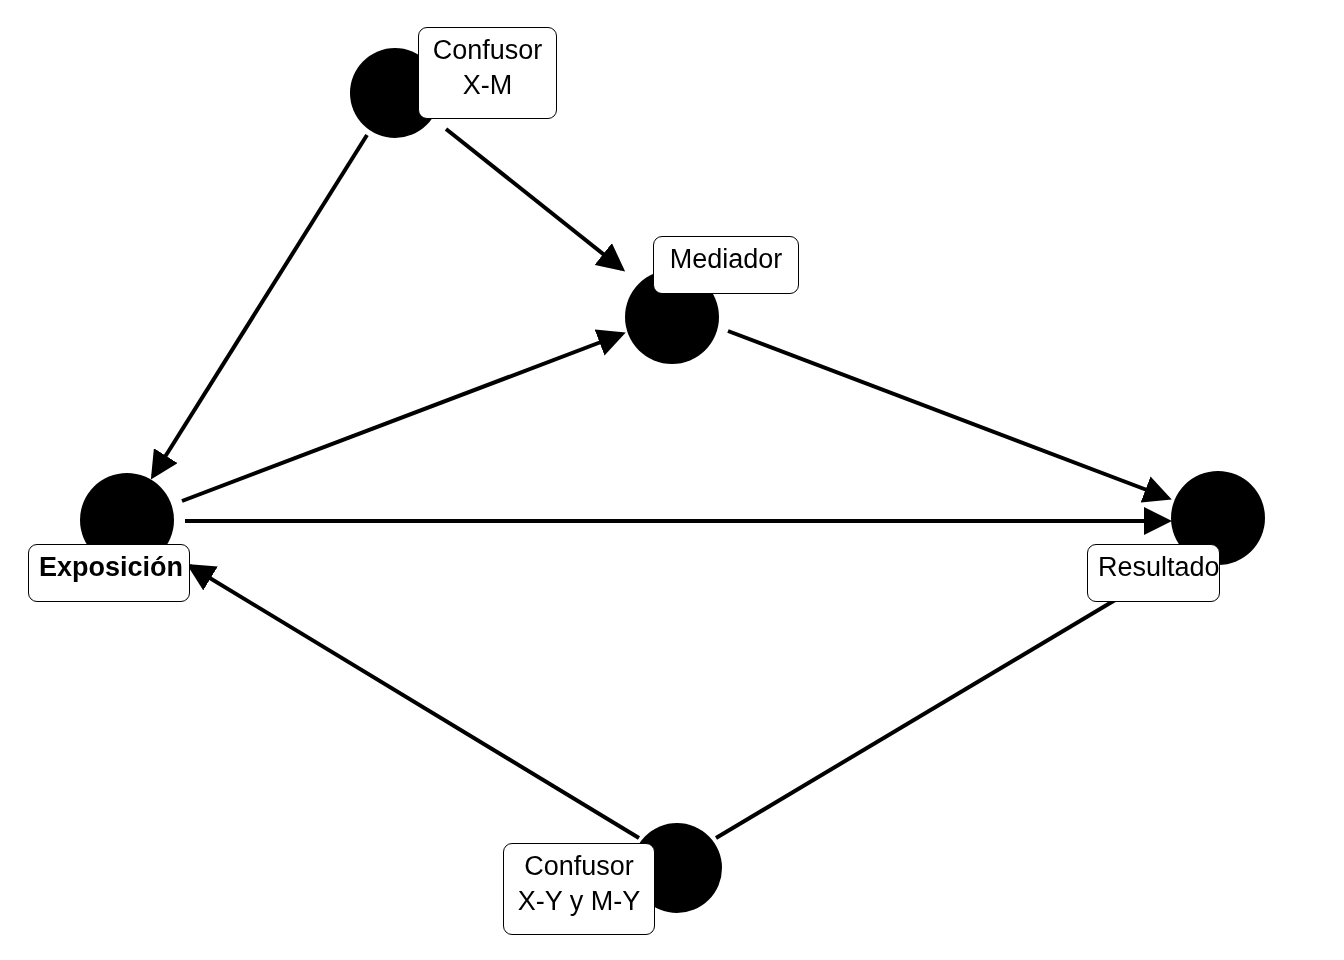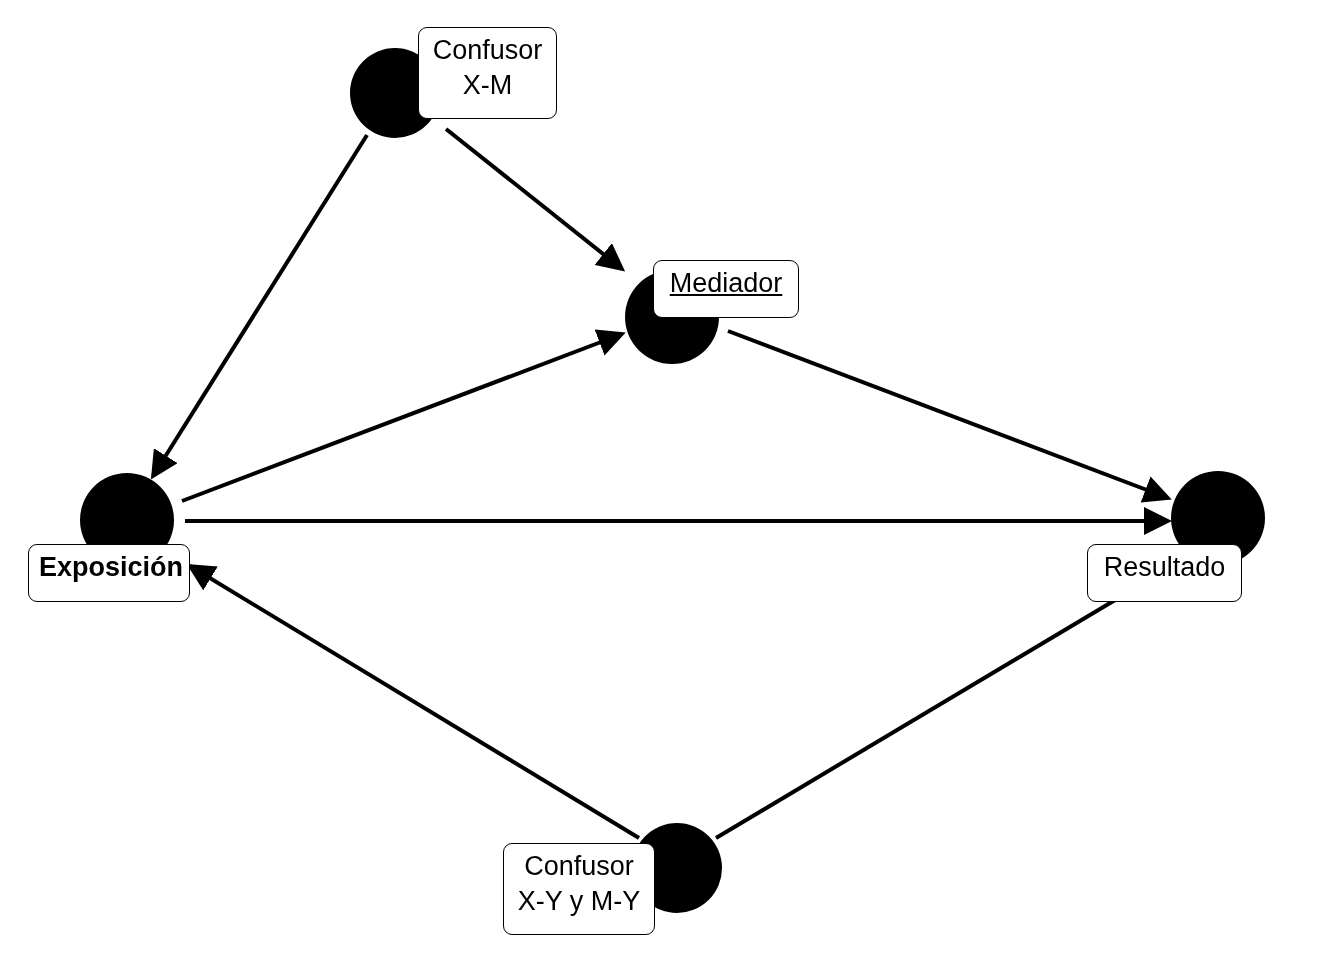--- a/index.html
+++ b/index.html
@@ -70,27 +70,27 @@
         <circle cx="1218" cy="518" r="47" fill="#000000"></circle>
         <circle cx="677" cy="868" r="45" fill="#000000"></circle>
       </g>
   </svg>
 
   <div id="labels-layer">
       <div class="node-label" style="left: 418px; top: 27px; width: 139px;">
         <span class="lbl-line">Confusor</span>
         <span class="lbl-line">X-M</span>
       </div>
-      <div class="node-label" style="left: 653px; top: 260px; width: 146px; text-decoration: underline;">
+      <div class="node-label" style="left: 653px; top: 236px; width: 146px;">
         <span class="lbl-line">Mediador</span>
       </div>
       <div class="node-label" style="left: 28px; top: 544px; width: 162px; font-weight: bold;">
         <span class="lbl-line">Exposición</span>
       </div>
-      <div class="node-label" style="left: 1087px; top: 544px; width: 155px;">
+      <div class="node-label" style="left: 1087px; top: 544px; width: 133px;">
         <span class="lbl-line">Resultado</span>
       </div>
       <div class="node-label" style="left: 503px; top: 843px; width: 152px;">
         <span class="lbl-line">Confusor</span>
         <span class="lbl-line">X-Y y M-Y</span>
       </div>
     </div>
 
 </div>
 

